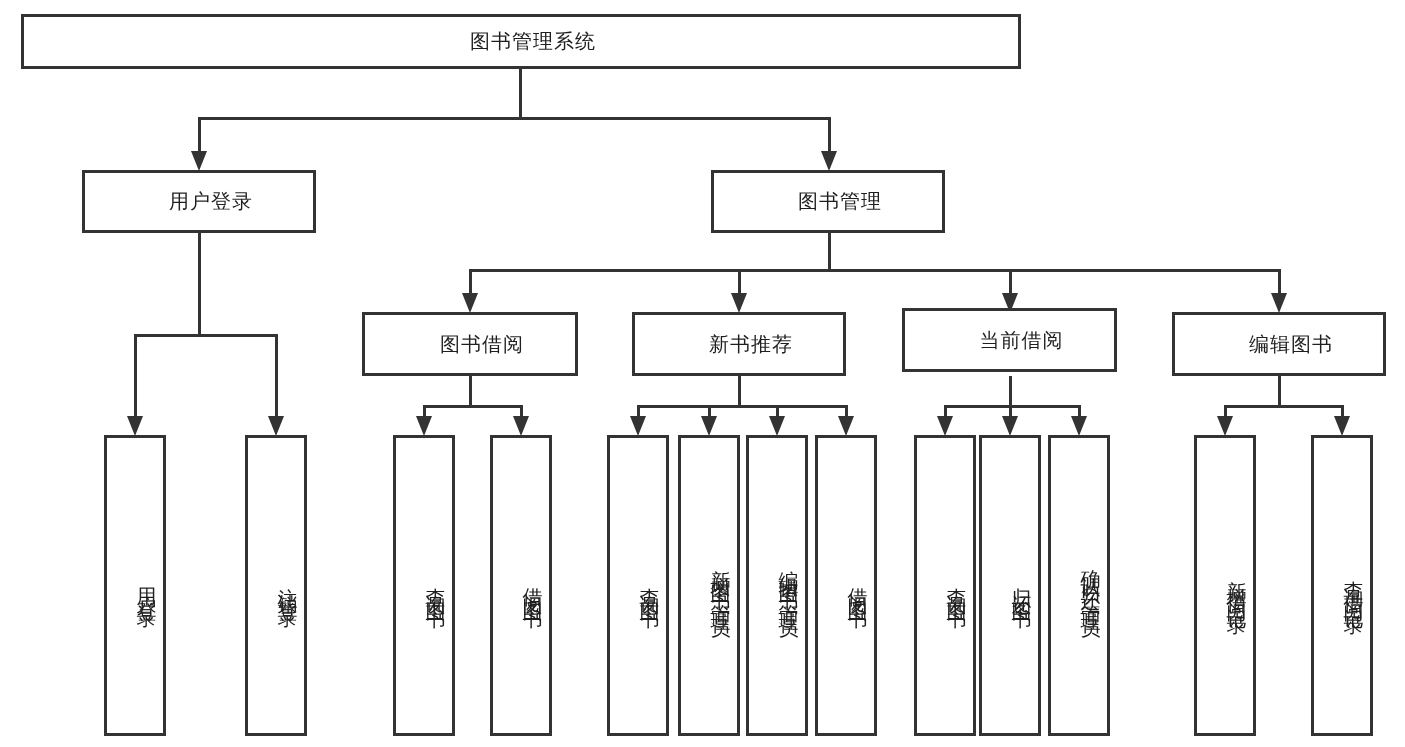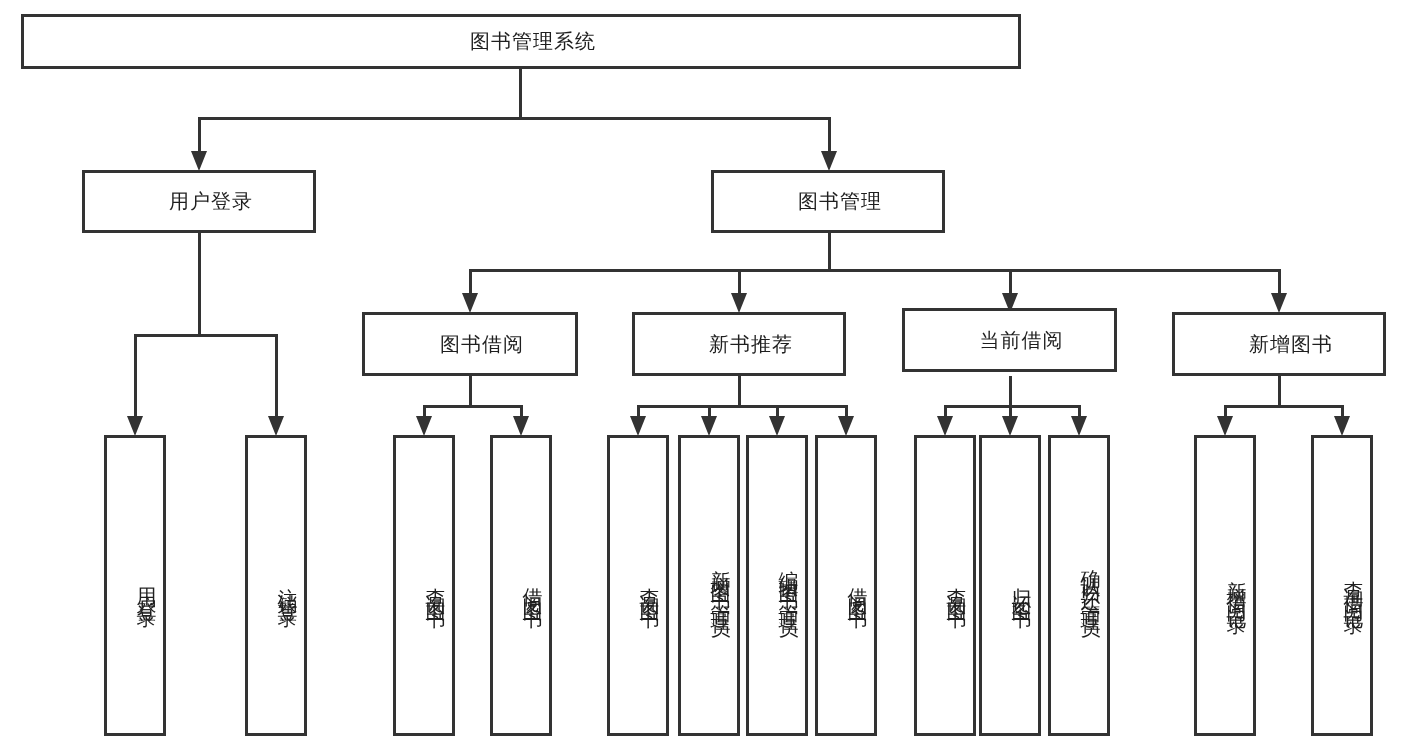--- a/index.html
+++ b/index.html
@@ -132,21 +132,21 @@
     <div class="node h" style="left: 362px; top: 312px; width: 216px; height: 64px; border-color: rgb(51, 51, 51); background: rgb(255, 255, 255);">
       <span style="color: rgb(31, 31, 31);">图书借阅</span>
     </div>
     <div class="node h" style="left: 632px; top: 312px; width: 214px; height: 64px; border-color: rgb(51, 51, 51); background: rgb(255, 255, 255);">
       <span style="color: rgb(31, 31, 31);">新书推荐</span>
     </div>
     <div class="node h" style="left: 902px; top: 308px; width: 215px; height: 64px; border-color: rgb(51, 51, 51); background: rgb(255, 255, 255);">
       <span style="color: rgb(31, 31, 31);">当前借阅</span>
     </div>
     <div class="node h" style="left: 1172px; top: 312px; width: 214px; height: 64px; border-color: rgb(51, 51, 51); background: rgb(255, 255, 255);">
-      <span style="color: rgb(31, 31, 31);">新增图书</span>
+      <span style="color: rgb(31, 31, 31);">编辑图书</span>
     </div>
     <div class="node v" style="left: 104px; top: 435px; width: 62px; height: 301px; border-color: rgb(51, 51, 51); background: rgb(255, 255, 255);">
       <span style="color: rgb(31, 31, 31);">用户登录</span>
     </div>
     <div class="node v" style="left: 245px; top: 435px; width: 62px; height: 301px; border-color: rgb(51, 51, 51); background: rgb(255, 255, 255);">
       <span style="color: rgb(31, 31, 31);">注销登录</span>
     </div>
     <div class="node v" style="left: 393px; top: 435px; width: 62px; height: 301px; border-color: rgb(51, 51, 51); background: rgb(255, 255, 255);">
       <span style="color: rgb(31, 31, 31);">查询图书</span>
     </div>

